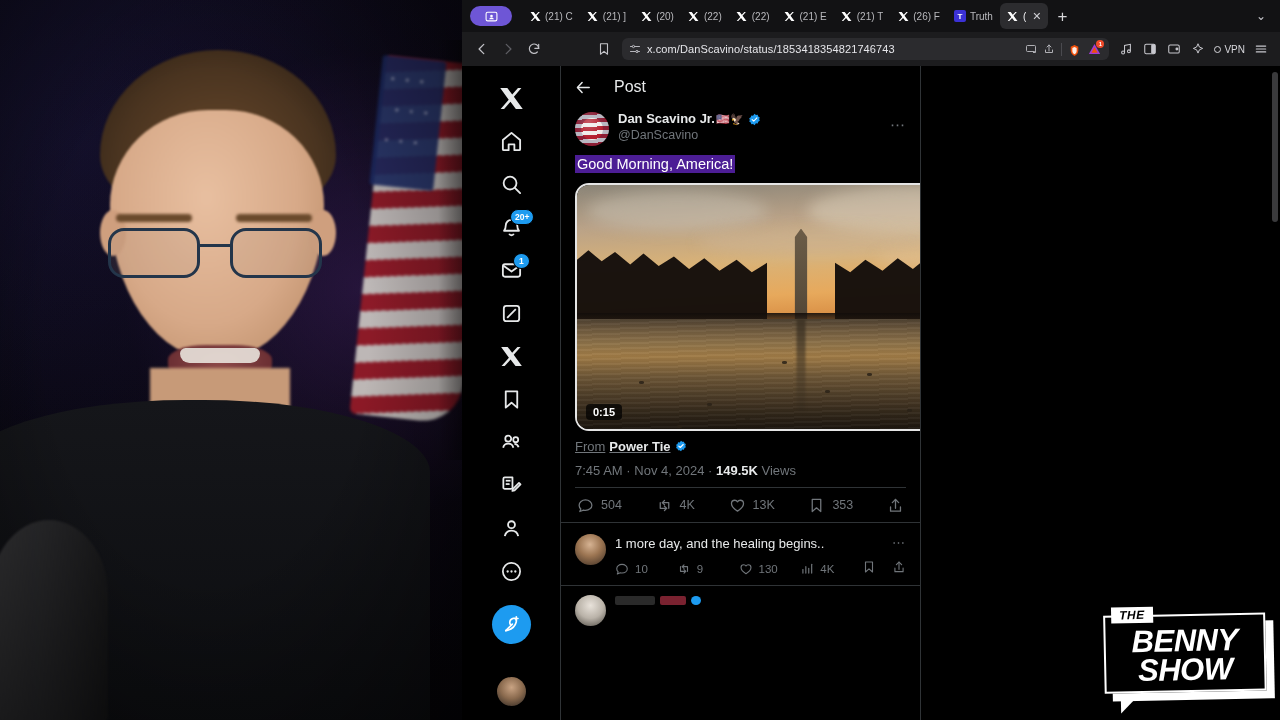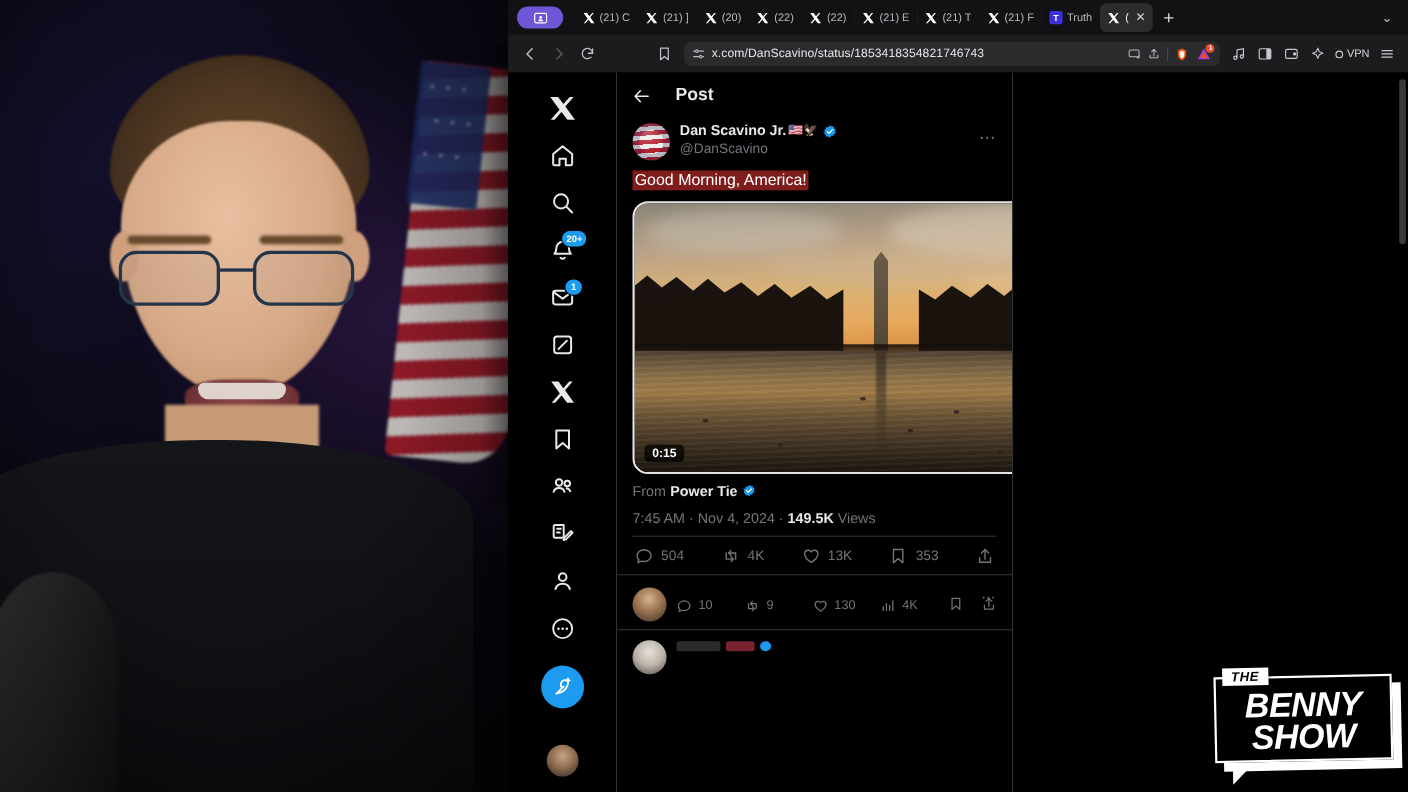--- a/index.html
+++ b/index.html
@@ -148,38 +148,38 @@
   .xavatar { position:absolute; bottom:14px; width:29px; height:29px; border-radius:50%;
      background: radial-gradient(circle at 50% 36%, #c9a383 0%, #8a6a4e 48%, #2a2420 100%); }
 
   .feed { flex:1; border-left:1px solid #2f3336; border-right:1px solid #2f3336;
           width:482px; max-width:482px; background:#000; position:relative; overflow:hidden;}
 
   .feed-header { height:42px; display:flex; align-items:center; gap:22px; padding:0 14px;
      background:rgba(0,0,0,.92); }
   .back-btn { color:#e7e9ea; display:flex; align-items:center; }
   .back-btn svg { width:17px; height:17px; }
-  .feed-title { color:#e7e9ea; font-size:16px; font-weight:bold; }
+  .feed-title { color:#e7e9ea; font-size:16px; font-weight:normal; }
 
   .post { padding: 4px 14px 0 14px; }
   .post-head { display:flex; align-items:flex-start; gap:9px; position:relative; }
   .pavatar { width:34px; height:34px; border-radius:50%; flex:none; overflow:hidden;
     background:
       radial-gradient(circle at 40% 30%, rgba(255,255,255,.25), transparent 50%),
       repeating-linear-gradient(176deg,#b4202f 0 4px,#f0ecea 4px 8px),
       #1b2a62;
     box-shadow: inset 0 0 0 6px rgba(20,25,70,.25);}
   .pname-row { display:flex; align-items:center; gap:2px; line-height:1.15; }
   .pname { color:#e7e9ea; font-size:13px; font-weight:bold; }
   .pname-emoji { font-size:11px; letter-spacing:0; }
   .phandle { color:#71767b; font-size:12.5px; line-height:1.3; }
   .more-dots { position:absolute; right:0; top:4px; color:#71767b; font-size:15px; letter-spacing:1px;}
 
   .post-text { margin-top:9px; font-size:14.5px; line-height:1.35; color:#e7e9ea; }
-  .sel { background:#7f1d1d; color:#ffffff; padding:1px 2px; }
+  .sel { background:#4c1d95; color:#ffffff; padding:1px 2px; }
 
   .media { margin-top:8px; width:452px; height:248px; border-radius:14px; overflow:hidden;
            position:relative; border:2px solid #e5e5e5; }
   .sky { position:absolute; inset:0;
     background: linear-gradient(177deg,
       #8a8477 0%, #b9a288 16%, #d9b277 32%, #e7a95c 45%,
       #d98f45 54%, #8e6236 64%, #4a3522 72%, #241a12 86%, #15100c 100%); }
   .cloud { position:absolute; border-radius:50%; filter: blur(7px); opacity:.5; }
   .c1 { left:10px; top:6px; width:180px; height:40px; background:#c9c2b3; }
   .c2 { left:230px; top:0px; width:230px; height:52px; background:#ddd2bd; }
@@ -210,21 +210,21 @@
     opacity:.7;}
   .reflect { position:absolute; left:50%; top:134px; transform:translateX(-50%);
     width:9px; height:92px; background:linear-gradient(180deg, rgba(60,50,36,.85), rgba(40,33,24,.15));
     filter: blur(1px); }
   .debris { position:absolute; width:5px; height:3px; background:#2a2218; border-radius:40%;
             opacity:.85; }
   .vidtime { position:absolute; left:9px; bottom:9px; background:rgba(0,0,0,.72);
      color:#fff; font-size:11px; font-weight:bold; padding:2px 7px; border-radius:4px; }
 
   .from-row { margin-top:8px; display:flex; align-items:center; gap:4px;
-              color:#71767b; font-size:13px; }
+              color:#71767b; font-size:13px;text-decoration:underline; }
   .from-row b { color:#e7e9ea; }
   .meta-row { margin-top:9px; color:#71767b; font-size:13px; }
   .meta-row b { color:#e7e9ea; font-weight:bold; }
 
   .engage { margin-top:9px; border-top:1px solid #2f3336; padding:9px 2px 8px 2px;
             display:flex; align-items:center; justify-content:space-between; }
   .eitem { display:flex; align-items:center; gap:7px; color:#71767b; font-size:12.5px; }
   .eitem svg { width:17px; height:17px; }
 
   .replybox { border-top:1px solid #2f3336; padding:11px 14px; display:flex;
@@ -375,21 +375,21 @@
             </svg>
           </span>
         <span class="ttl">(21) T</span>
       </div>
       <div class="tab">
         <span class="fav">
             <svg viewBox="0 0 24 24" fill="#fff">
               <path d="M18.2 2h3.3l-7.2 8.3L22.8 22h-6.6l-5.2-6.8L4.9 22H1.6l7.7-8.8L1.2 2h6.8l4.7 6.2L18.2 2z"></path>
             </svg>
           </span>
-        <span class="ttl">(21) F</span>
+        <span class="ttl">(26) F</span>
       </div>
       <div class="tab">
         <span class="truth-fav">T</span>
         <span class="ttl">Truth</span>
       </div>
       <div class="tab active">
         <span class="fav">
             <svg viewBox="0 0 24 24" fill="#fff">
               <path d="M18.2 2h3.3l-7.2 8.3L22.8 22h-6.6l-5.2-6.8L4.9 22H1.6l7.7-8.8L1.2 2h6.8l4.7 6.2L18.2 2z"></path>
             </svg>
@@ -704,20 +704,21 @@
                   <path d="M5 14v6h14v-6"></path>
                 </svg>
             </div>
           </div>
         </article>
 
 
         <div class="reply">
           <div class="cavatar"></div>
           <div class="reply-body">
+            <div class="rtext">1 more day, and the healing begins..</div>
             <div class="rengage">
               <div class="ritem">
                 <svg viewBox="0 0 24 24" fill="none" stroke="#71767b" stroke-width="1.9" stroke-linejoin="round">
                     <path d="M21 11.5c0 4.1-4 7.4-9 7.4-1 0-2-.1-2.9-.4L4 20.5l1.4-3.6C4 15.5 3 13.6 3 11.5 3 7.4 7 4 12 4s9 3.4 9 7.5z"></path>
                   </svg>
                 <span>10</span>
               </div>
               <div class="ritem">
                 <svg viewBox="0 0 24 24" fill="none" stroke="#71767b" stroke-width="1.9" stroke-linejoin="round" stroke-linecap="round">
                     <polyline points="6 8 6 16 15 16"></polyline>

